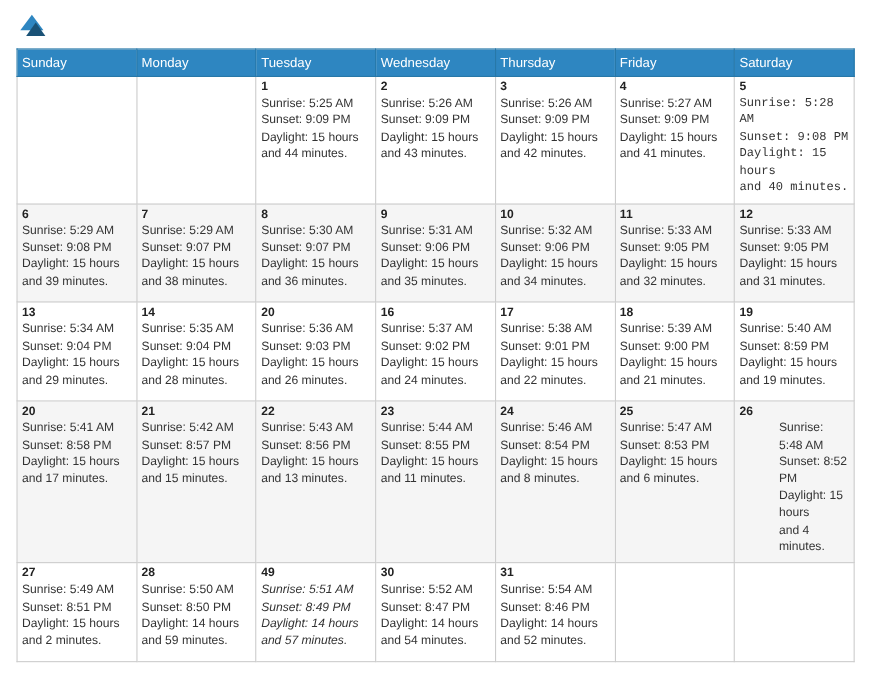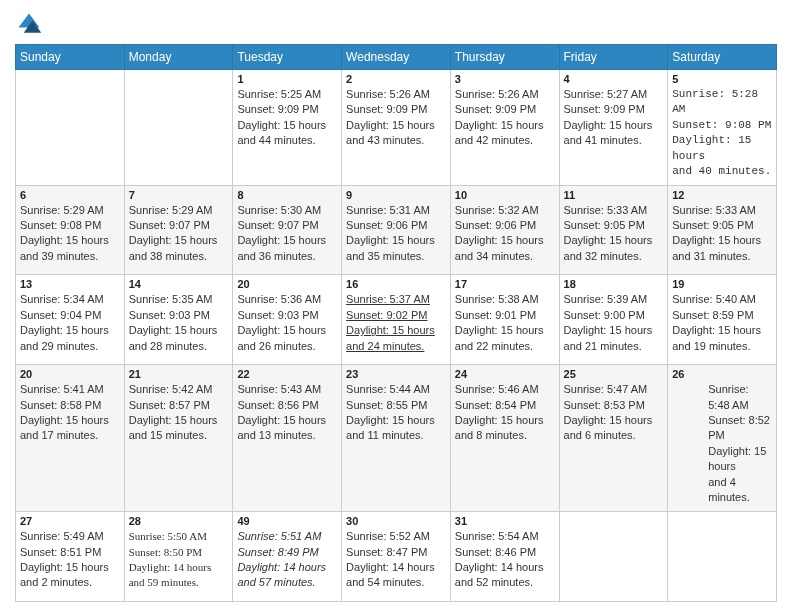--- a/index.html
+++ b/index.html
@@ -224,34 +224,34 @@
           <td>
             <span class="day-num">13</span>
             <div class="cell-content" style="white-space: pre-line;">Sunrise: 5:34 AM
 Sunset: 9:04 PM
 Daylight: 15 hours
 and 29 minutes.</div>
           </td>
           <td>
             <span class="day-num">14</span>
             <div class="cell-content" style="white-space: pre-line;">Sunrise: 5:35 AM
-Sunset: 9:03 PM
+Sunset: 9:04 PM
 Daylight: 15 hours
 and 28 minutes.</div>
           </td>
           <td>
             <span class="day-num">20</span>
             <div class="cell-content" style="white-space: pre-line;">Sunrise: 5:36 AM
 Sunset: 9:03 PM
 Daylight: 15 hours
 and 26 minutes.</div>
           </td>
           <td>
             <span class="day-num">16</span>
-            <div class="cell-content" style="white-space: pre-line; text-decoration: underline;">Sunrise: 5:37 AM
+            <div class="cell-content" style="white-space: pre-line;">Sunrise: 5:37 AM
 Sunset: 9:02 PM
 Daylight: 15 hours
 and 24 minutes.</div>
           </td>
           <td>
             <span class="day-num">17</span>
             <div class="cell-content" style="white-space: pre-line;">Sunrise: 5:38 AM
 Sunset: 9:01 PM
 Daylight: 15 hours
 and 22 minutes.</div>
@@ -325,21 +325,21 @@
         <tr>
           <td>
             <span class="day-num">27</span>
             <div class="cell-content" style="white-space: pre-line;">Sunrise: 5:49 AM
 Sunset: 8:51 PM
 Daylight: 15 hours
 and 2 minutes.</div>
           </td>
           <td>
             <span class="day-num">28</span>
-            <div class="cell-content" style="white-space: pre-line; font-family: Liberation Serif, serif;">Sunrise: 5:50 AM
+            <div class="cell-content" style="white-space: pre-line;">Sunrise: 5:50 AM
 Sunset: 8:50 PM
 Daylight: 14 hours
 and 59 minutes.</div>
           </td>
           <td>
             <span class="day-num">49</span>
             <div class="cell-content" style="white-space: pre-line; font-style: italic;">Sunrise: 5:51 AM
 Sunset: 8:49 PM
 Daylight: 14 hours
 and 57 minutes.</div>

